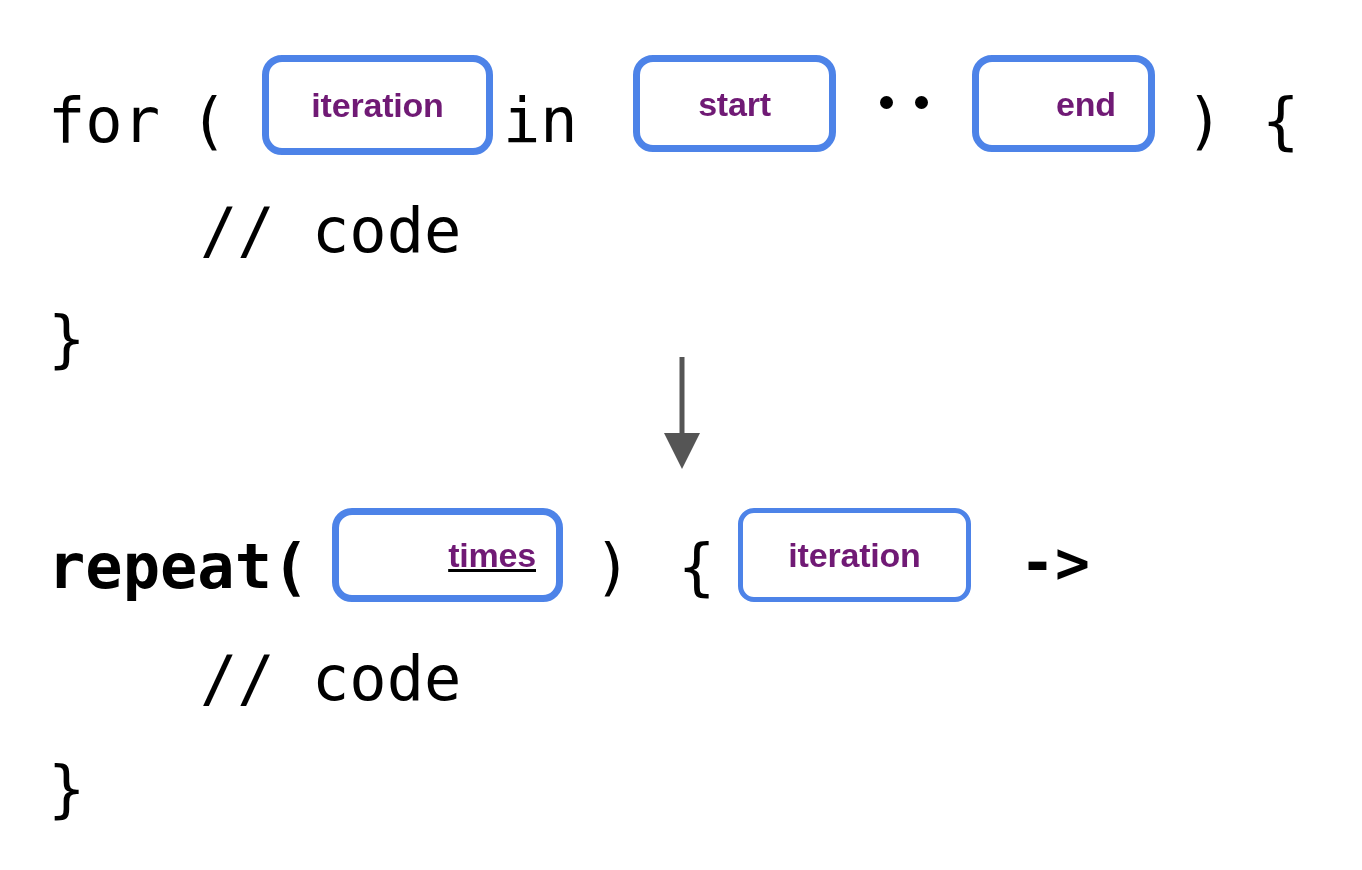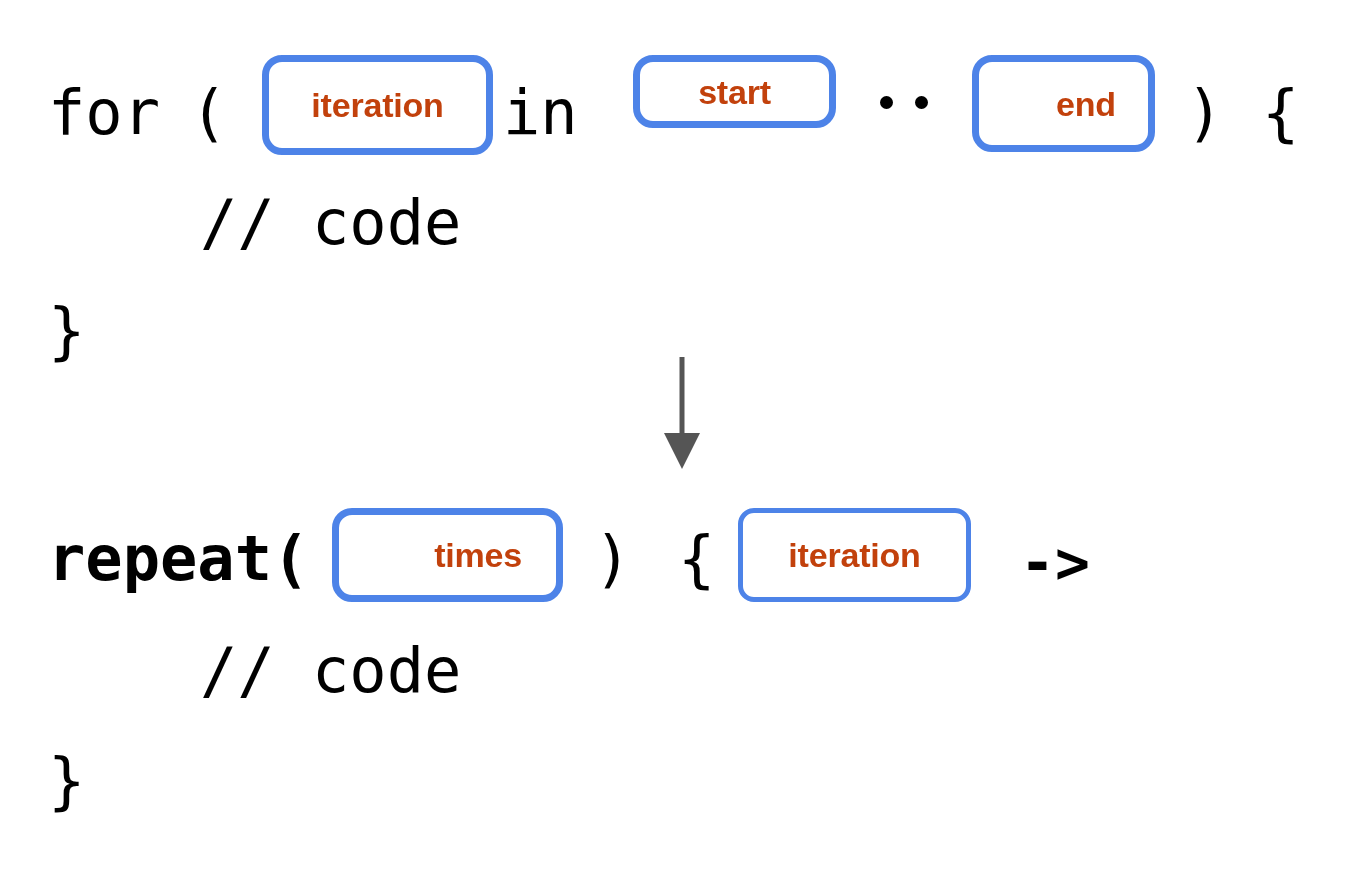--- a/index.html
+++ b/index.html
@@ -19,21 +19,21 @@
   
   .code {
     position: absolute;
     font-family: "DejaVu Sans Mono", monospace;
     font-weight: 300;
     color: #000000;
     white-space: pre;
     line-height: 1;
     letter-spacing: 0px;
   }
-  .code.big   { font-size: 62px; }
+  .code.big   { font-size: 62px; margin-top: 8px; }
 
   
   .code.bold  { font-weight: 700; font-size: 58px; }
 
   
   .dots {
     position: absolute;
     display: flex;
     align-items: center;
     gap: 22px;
@@ -53,30 +53,30 @@
     background: #ffffff;
     border-style: solid;
     border-color: #4d83e8;
     display: flex;
     align-items: center;
     justify-content: center;
   }
   .slot span {
     font-family: "Liberation Sans", sans-serif;
     font-weight: 700;
-    color: #c2410c;
+    color: #701a75;
     font-size: 34px;
     line-height: 1;
     letter-spacing: -0.2px;
     white-space: nowrap;
   }
   .slot.thickb { border-width: 7px; border-radius: 20px; }
   .slot.thinb  { border-width: 5px; border-radius: 16px; }
   
-  .slot.shift-right { justify-content: flex-end; padding-right: 34px; }
+  .slot.shift-right { justify-content: flex-end; padding-right: 20px; text-decoration: underline; }
 
   
   .arrow { position: absolute; }
 </style>
 </head>
 <body>
 
 <div id="stage">
 
   <div>
@@ -84,21 +84,21 @@
     <div class="code big" style="left:48px; top:82px;">for</div>
 
     <div class="code big" style="left:190px; top:82px;">(</div>
 
     <div class="slot thickb" style="left:262px; top:55px; width:231px; height:100px;">
       <span>iteration</span>
     </div>
 
     <div class="code big" style="left:503px; top:82px;">in</div>
 
-    <div class="slot thickb" style="left:633px; top:55px; width:203px; height:73px;">
+    <div class="slot thickb" style="left:633px; top:55px; width:203px; height:97px;">
       <span>start</span>
     </div>
 
     <div class="dots" style="left:880px; top:96px;">
       <i></i>
         <i></i>
     </div>
 
     <div class="slot thickb" style="left:972px; top:55px; width:183px; height:97px;padding-left:45px;">
       <span>end</span>

